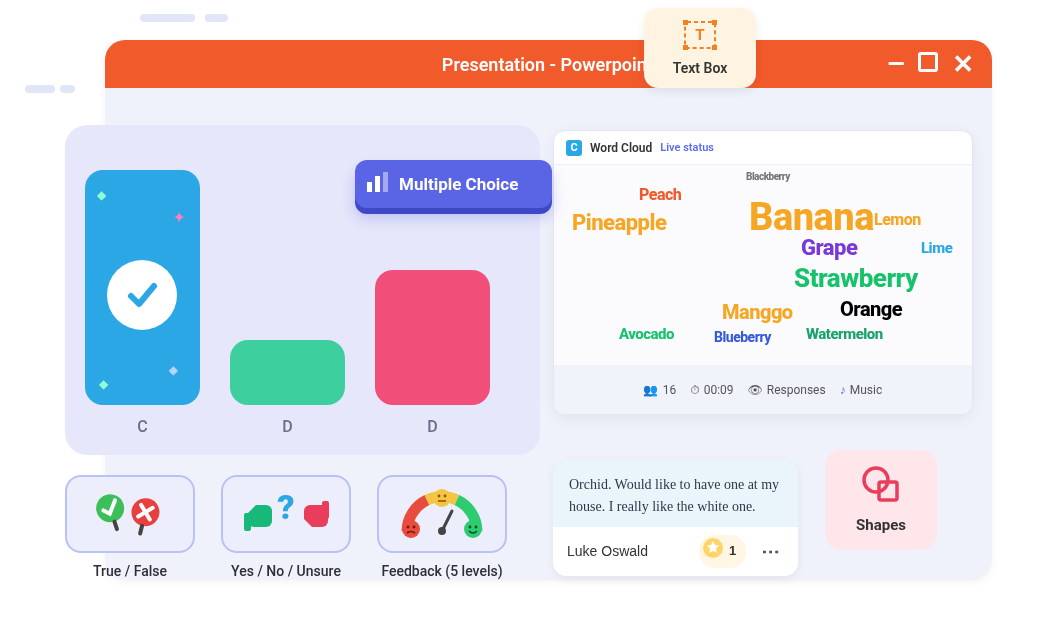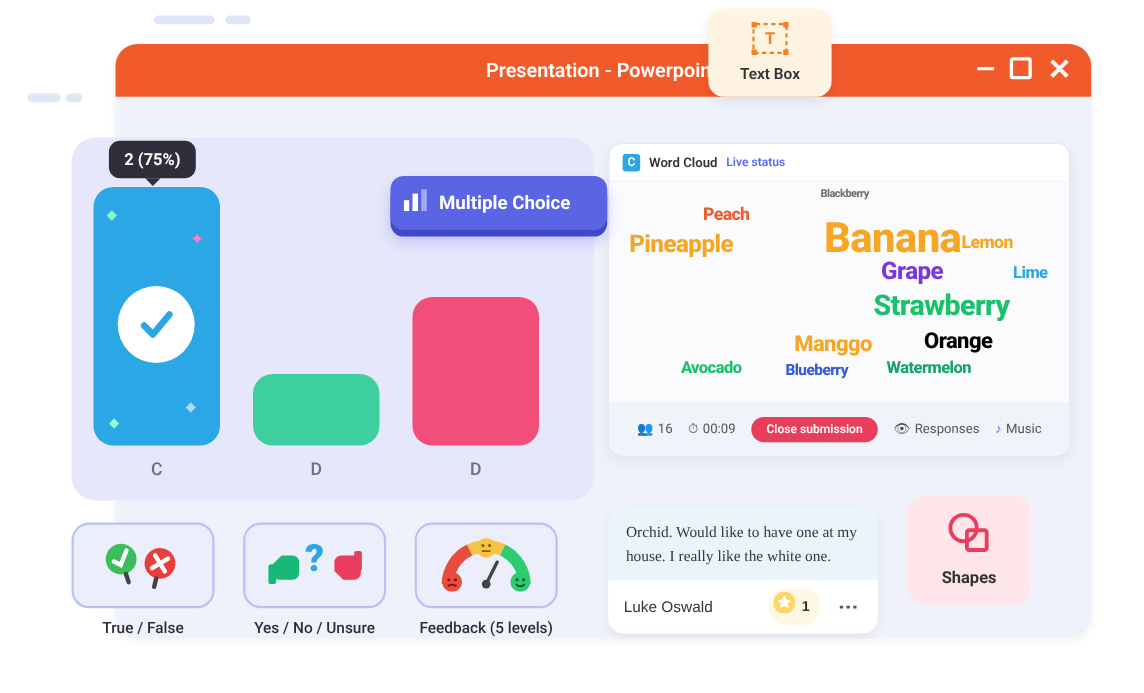--- a/index.html
+++ b/index.html
@@ -233,21 +233,20 @@
         <rect x="29" y="25" width="5" height="5" fill="#f48120"></rect>
       <text x="17" y="20" text-anchor="middle" font-size="15" font-weight="700" fill="#f48120">T</text>
     </svg>
   </span>
   <span class="label">Text Box</span>
 </div>
 
 <div class="mc-panel">
   <div class="bars">
     <div class="bar-col" style="position:relative;">
-      <div class="bubble" style="top:-42px;left:14px;">2 (75%)</div>
       <div class="bar bar-c">
         <span class="confetti conf-dia" style="top:18px;left:12px;">◆</span>
         <span class="confetti conf-star" style="top:38px;right:14px;">✦</span>
         <span class="confetti conf-dia2" style="bottom:28px;right:22px;">◆</span>
         <span class="confetti conf-dia" style="bottom:14px;left:14px;">◆</span>
         <div class="check-circle">
           <svg width="40" height="40" viewBox="0 0 40 40">
               <path d="M9 21 l8 8 l15 -18" fill="none" stroke="#2aa7e4" stroke-width="6" stroke-linecap="round" stroke-linejoin="round"></path>
             </svg>
         </div>
@@ -361,21 +360,20 @@
     </div>
   <div class="wc-footer">
     <span class="wc-stat">
       <span style="color:#5b6bf4;">👥</span>
       <span>16</span>
     </span>
     <span class="wc-stat">
       <span>⏱</span>
       <span>00:09</span>
     </span>
-    <span class="wc-close">Close submission</span>
     <span class="wc-stat">
       <span>👁</span>
       <span>Responses</span>
     </span>
     <span class="wc-stat">
       <span style="color:#5b6bf4;">♪</span>
       <span>Music</span>
     </span>
   </div>
 </div>

